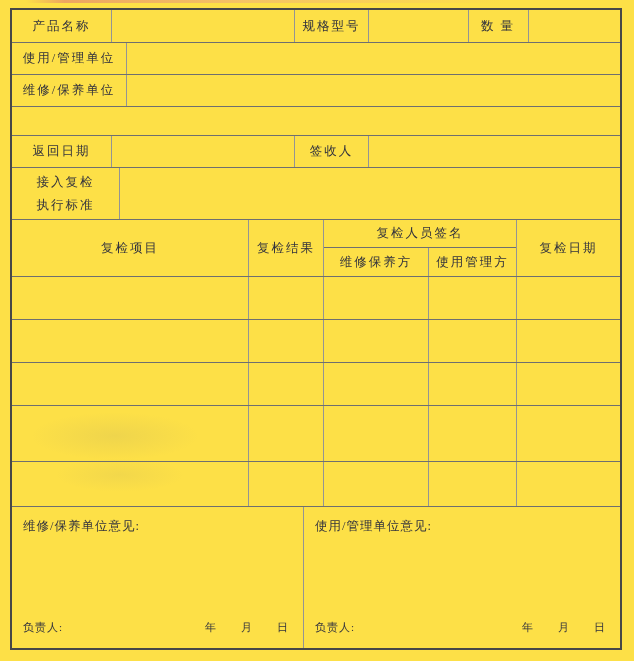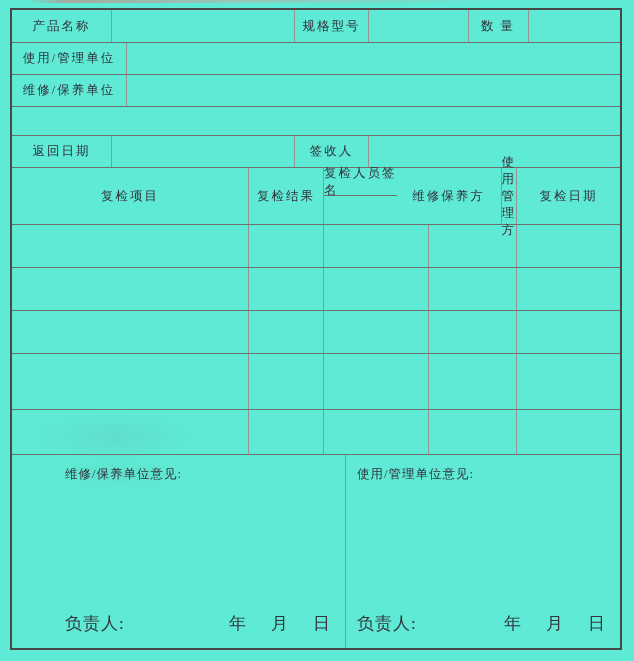--- a/index.html
+++ b/index.html
@@ -1,18 +1,18 @@
 <!DOCTYPE html>
 <html><head>
 <meta charset="utf-8">
 <style>
   html,body{margin:0;padding:0;background:#ffffff;}
   .sheet{
     position:relative;width:634px;height:661px;overflow:hidden;
-    background:#5eead4;
+    background:#fde047;
     font-family:"Liberation Serif","DejaVu Serif",serif;
     color:#33333d;
   }
   
   .streak{
     position:absolute;left:26px;top:0;width:480px;height:3px;
     background:linear-gradient(90deg, rgba(224,122,122,0) 0%, rgba(224,118,118,0.55) 8%,
                rgba(231,148,148,0.38) 45%, rgba(231,150,150,0.18) 75%, rgba(231,150,150,0) 100%);
     pointer-events:none;
   }
@@ -21,51 +21,51 @@
   .smudge2{position:absolute;left:55px;top:458px;width:130px;height:34px;
     background:radial-gradient(ellipse at center, rgba(115,115,122,0.08), rgba(115,115,122,0) 70%);pointer-events:none;}
 
   
   .form-table{
     position:absolute;left:10px;top:8px;width:612px;height:642px;
     box-sizing:border-box;border:2px solid #474747;
     display:flex;flex-direction:column;
   }
   .frow{display:flex;box-sizing:border-box;border-bottom:1px solid #6f6f6f;flex:none;}
-  .frow.bottomrow{border-bottom:none;flex:1;padding-left:42px;}
+  .frow.bottomrow{border-bottom:none;flex:1;}
 
   .h33{height:33px}.h32{height:32px}.h29{height:29px}.h52{height:52px}.h57{height:57px}
   .brow{height:43px}.brow4{height:56px}.brow5{height:45px}
 
   .c{
     box-sizing:border-box;border-right:1px solid #949494;
     display:flex;align-items:center;justify-content:center;
     font-size:12.5px;letter-spacing:2px;flex:none;
   }
   .c.last{border-right:none;}
   .cflex{flex:1 1 auto;text-align:right;}
   .w60{width:60px}.w74{width:74px}.w75{width:75px}.w88{width:88px}.w100{width:100px}
   .w105{width:105px}.w108{width:108px}.w115{width:115px}.w183{width:183px}
   .w193{width:193px}.w237{width:237px}.w292{width:292px}
   .ls6{letter-spacing:7px;padding-left:4px;text-align:right;}
 
   .twoline{display:flex;flex-direction:column;align-items:center;justify-content:center;line-height:23px;}
 
   
-  .group{box-sizing:border-box;border-right:1px solid #949494;display:flex;flex:none;}
+  .group{box-sizing:border-box;border-right:1px solid #949494;display:flex;flex-direction:column;flex:none;}
   .g-top{height:28px;box-sizing:border-box;border-bottom:1px solid #6f6f6f;
     display:flex;align-items:center;justify-content:center;font-size:12.5px;letter-spacing:2px;}
   .g-bot{flex:1;display:flex;}
 
   
   .opcell{box-sizing:border-box;border-right:1px solid #949494;display:flex;flex-direction:column;flex:none;}
   .opcell.last{border-right:none;flex:1 1 auto;}
   .op-label{padding:11px 0 0 11px;font-size:12.5px;letter-spacing:1px;}
   .op-foot{margin-top:auto;display:flex;align-items:flex-end;
-    padding:0 14px 13px 11px;font-size:17px;letter-spacing:1px;font-family:Liberation Serif, serif;}
+    padding:0 14px 13px 11px;font-size:11px;letter-spacing:1px;font-family:Liberation Serif, serif;}
   .op-spacer{flex:1;}
   .dchar{margin-left:24px;}
 </style>
 </head>
 <body>
 
 <div class="sheet">
   <div class="streak"></div>
   <div class="smudge1"></div>
   <div class="smudge2"></div>
@@ -95,20 +95,27 @@
       <div class="c cflex last"></div>
     </div>
 
     <div class="frow h32">
       <div class="c w100">返回日期</div>
       <div class="c w183"></div>
       <div class="c w74">签收人</div>
       <div class="c cflex last"></div>
     </div>
 
+    <div class="frow h52">
+      <div class="c w108 twoline">
+        <span>接入复检</span>
+        <span>执行标准</span>
+      </div>
+      <div class="c cflex last"></div>
+    </div>
 
     <div class="frow h57">
       <div class="c w237">复检项目</div>
       <div class="c w75">复检结果</div>
       <div class="group w193">
         <div class="g-top">复检人员签名</div>
         <div class="g-bot">
           <div class="c w105" style="height:100%">维修保养方</div>
           <div class="c cflex last" style="height:100%">使用管理方</div>
         </div>

